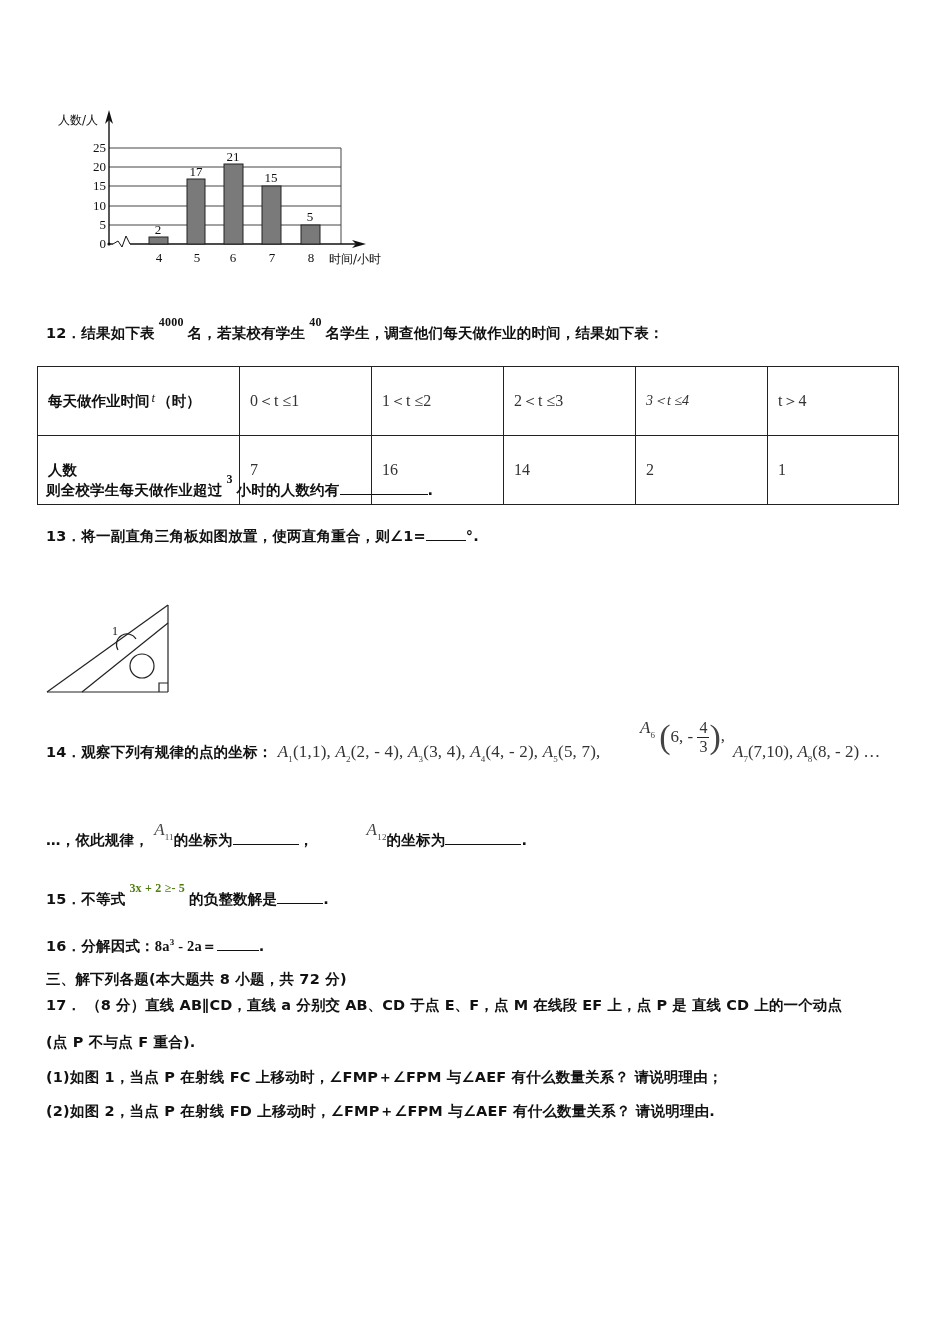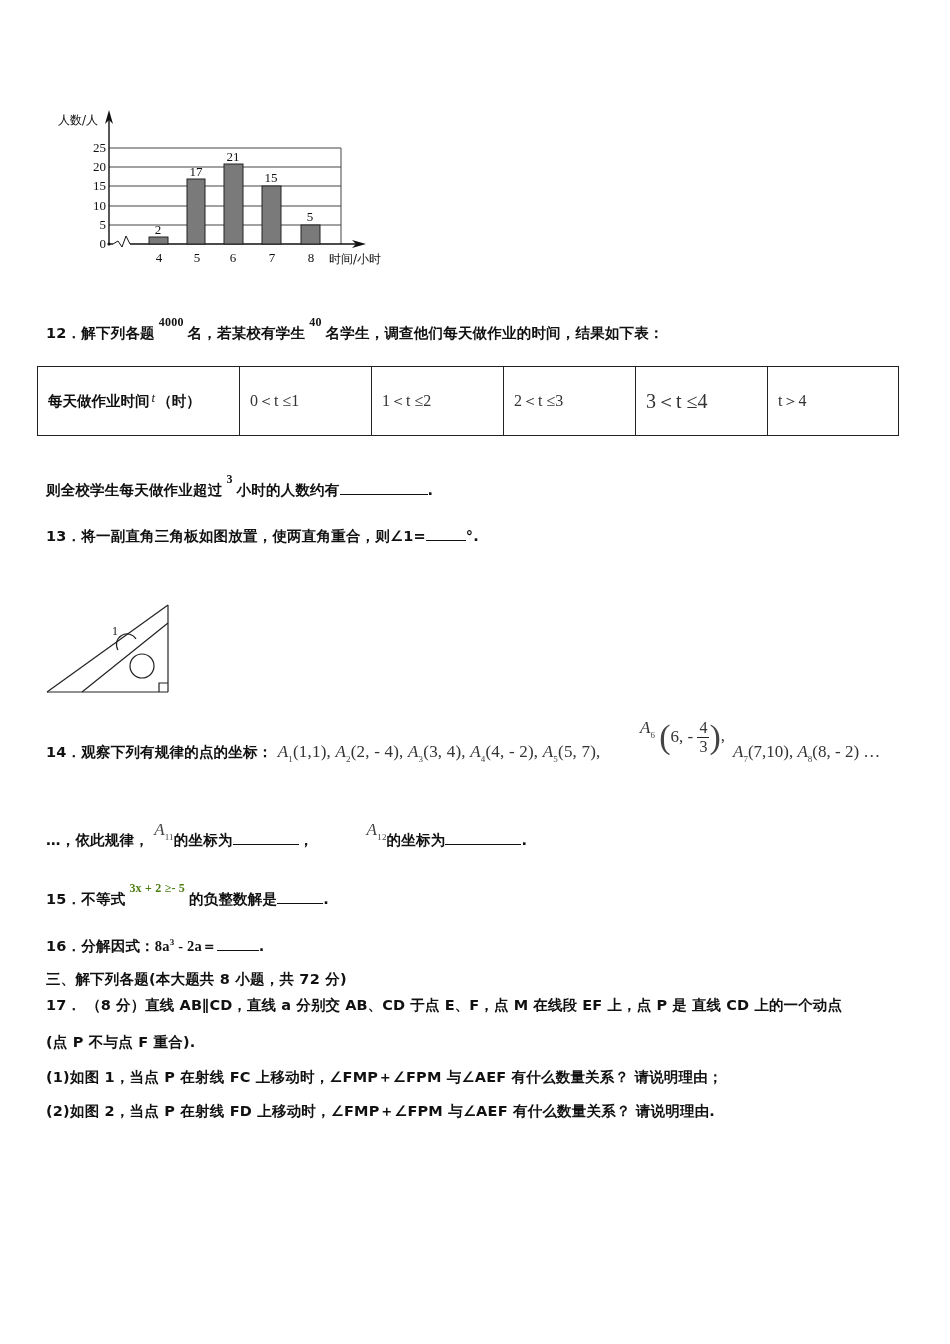--- a/index.html
+++ b/index.html
@@ -79,32 +79,40 @@
       <text x="271" y="162">8</text>
     </g>
     <g font-family="DejaVu Sans, sans-serif" font-size="12" fill="#111">
       <text x="18" y="24">人数/人</text>
       <text x="289" y="163">时间/小时</text>
     </g>
   </svg>
 </div>
 
 <div class="abs q" style="left:46px;top:324px;">
-  <span>12．</span><span>解下列各题</span><span class="sup-math">4000</span><span>名，若某校有学生</span><span class="sup-math">40</span><span>名学生，调查他们每天做作业的时间，结果如下表：</span>
+  <span>12．</span><span>结果如下表</span><span class="sup-math">4000</span><span>名，若某校有学生</span><span class="sup-math">40</span><span>名学生，调查他们每天做作业的时间，结果如下表：</span>
 </div>
 
 <table class="dt">
   <tbody>
       <tr>
     <td class="head" style="width:181px;"><span>每天做作业时间</span><i class="v serif" style="font-weight:normal;font-size:13px;position:relative;top:-4px;margin:0 2px;">t</i><span>（时）</span></td>
     <td style="width:111px;">0＜t ≤1</td>
     <td style="width:111px;">1＜t ≤2</td>
     <td style="width:111px;">2＜t ≤3</td>
-    <td style="width:111px;font-size:20px;">3＜t ≤4</td>
+    <td style="width:111px;font-size:14px;font-style:italic;">3＜t ≤4</td>
     <td style="width:110px;">t＞4</td>
+  </tr>
+  <tr>
+    <td class="head">人数</td>
+    <td>7</td>
+    <td>16</td>
+    <td>14</td>
+    <td>2</td>
+    <td>1</td>
   </tr>
 </tbody>
   </table>
 
 <div class="abs q" style="left:46px;top:480px;text-align:center;">
   <span>则全校学生每天做作业超过</span><span class="sup-math">3</span><span>小时的人数约有</span><span class="blank" style="width:88px;"></span><span>.</span>
 </div>
 
 <div class="abs q" style="left:46px;top:526px;">
   <span>13．</span><span>将一副直角三角板如图放置，使两直角重合，则∠1=</span><span class="blank" style="width:40px;"></span><span>°.</span>

